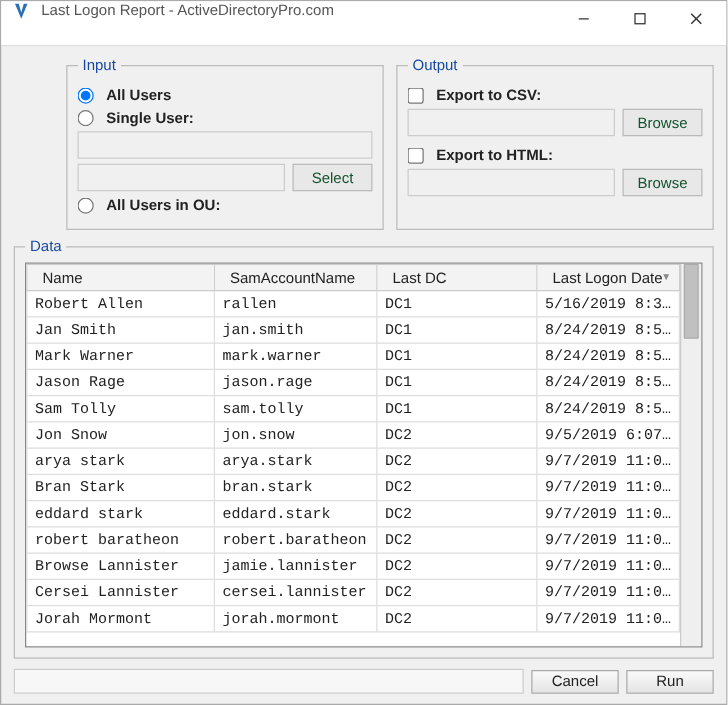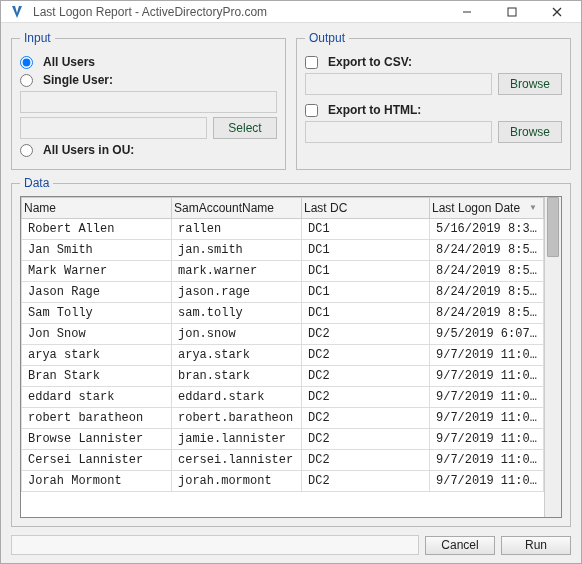--- a/index.html
+++ b/index.html
@@ -1,40 +1,40 @@
 <!DOCTYPE html>
 <html><head>
 <meta charset="utf-8">
 <style>
   * { box-sizing: border-box; font-family: "Segoe UI", Tahoma, sans-serif; font-size: 12px; }
   body { margin: 0; background: #fff; }
   .window { width: 582px; height: 564px; border: 1px solid #aaa; background: #f0f0f0; display: flex; flex-direction: column; box-shadow: 2px 2px 6px rgba(0,0,0,0.15);}
-  .titlebar { height: 22px; background: #fff; display: flex; align-items: center; padding: 0 2px 0 8px; border-bottom: 1px solid #ddd;}
+  .titlebar { height: 36px; background: #fff; display: flex; align-items: flex-start; padding: 0 2px 0 8px; border-bottom: 1px solid #ddd;}
   .titlebar .logo { margin-right: 8px; display:flex; align-items:center;}
   .titlebar .title { flex: 1; color: #555; }
   .titlebar .winbtns { display: flex; }
   .winbtn { width: 45px; height: 28px; display: flex; align-items: center; justify-content: center; color: #333; }
   .content { flex: 1; padding: 8px 10px 8px 10px; display: flex; flex-direction: column; gap: 6px; overflow: hidden;}
-  .top { display: flex; gap: 10px; }
+  .top { display: flex; gap: 10px; margin-left: 42px; }
   fieldset { border: 1px solid #bbb; padding: 6px 8px 8px 8px; margin: 0; }
   legend { color: #1a4aa0; padding: 0 4px; }
   .input-group { flex: 1; }
   .output-group { flex: 1; }
   .row { display: flex; align-items: center; gap: 6px; margin: 4px 0; }
   input[type=radio], input[type=checkbox] { margin: 0 4px 0 0; vertical-align: middle;}
   label { color: #222; font-weight: bold; }
   .textbox { flex: 1; height: 22px; border: 1px solid #ccc; background: #fafafa; padding: 2px 4px; color: #333;}
   .textbox:disabled { background: #f0f0f0; color: #999;}
   .btn { min-width: 64px; height: 22px; border: 1px solid #bbb; background: linear-gradient(#f7f7f7,#e6e6e6); color: #333; padding: 0 10px; }
   .btn:disabled { color: #14532d; background: #e8e8e8;}
   .data-group { flex: 1; display: flex; flex-direction: column; min-height: 0;}
   .grid-wrap { flex: 1; display: flex; border: 1px solid #888; background: #fff; overflow: hidden;}
   .grid-scroll { flex: 1; overflow: hidden;}
   table { border-collapse: collapse; width: 100%; table-layout: fixed;}
-  thead th { background: #f3f3f3; border: 1px solid #ccc; padding: 3px 2px; text-align: left; font-weight: normal; color: #222; position: relative;}
+  thead th { background: #f3f3f3; border: 1px solid #ccc; padding: 3px 12px; text-align: left; font-weight: normal; color: #222; position: relative;}
   tbody td { border: 1px solid #ddd; padding: 3px 6px; color: #222; white-space: nowrap; overflow: hidden; text-overflow: ellipsis; font-family: Liberation Mono, monospace;}
   .sort-ind { position: absolute; right: 6px; top: 5px; color: #888; font-size: 8px;}
   .vscroll { width: 17px; background: #efefef; border-left: 1px solid #ccc; position: relative;}
   .vscroll .thumb { position: absolute; top: 0; left: 2px; right: 2px; height: 60px; background: #c0c0c0; border: 1px solid #aaa; border-radius: 1px;}
   .footer { display: flex; gap: 6px; align-items: center; padding-top: 2px;}
   .progress { flex: 1; height: 20px; border: 1px solid #ccc; background: #f7f7f7;}
   .footbtn { min-width: 70px; height: 19px; border: 1px solid #aaa; background: linear-gradient(#fafafa,#e4e4e4); color: #222; }
   col.c1{width:150px} col.c2{width:130px} col.c3{width:128px} col.c4{width:auto}
 </style>
 </head>

